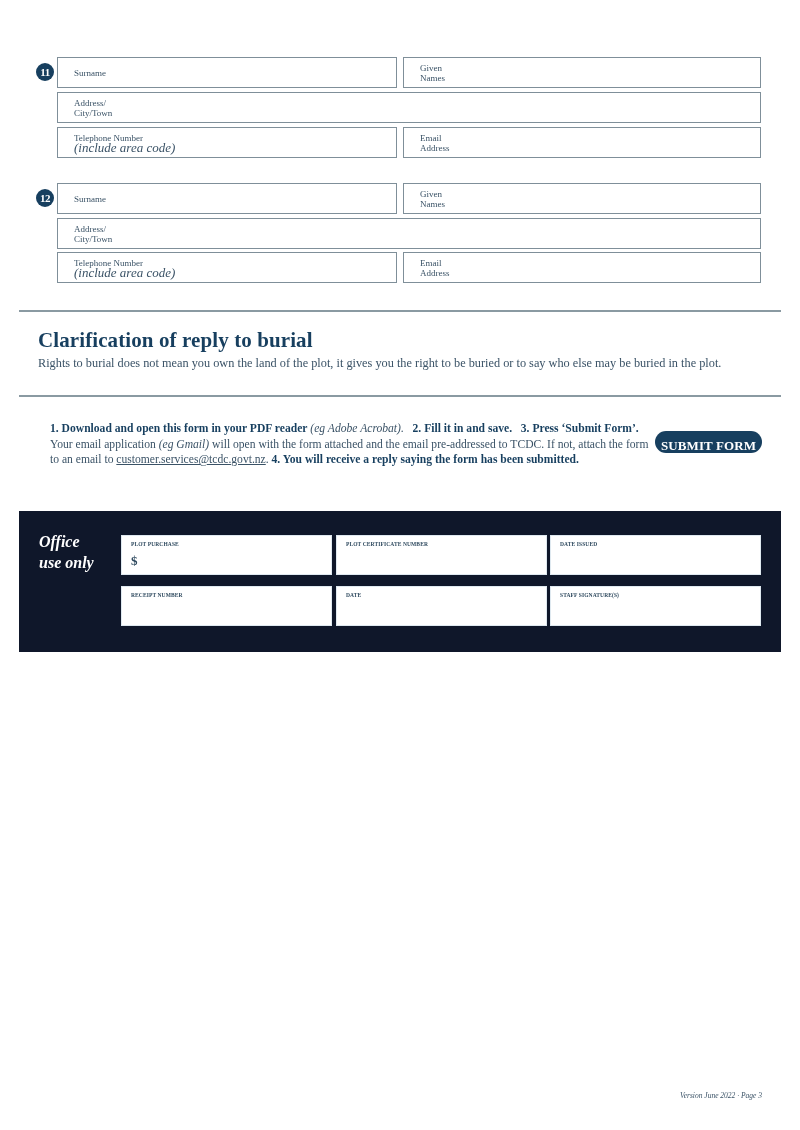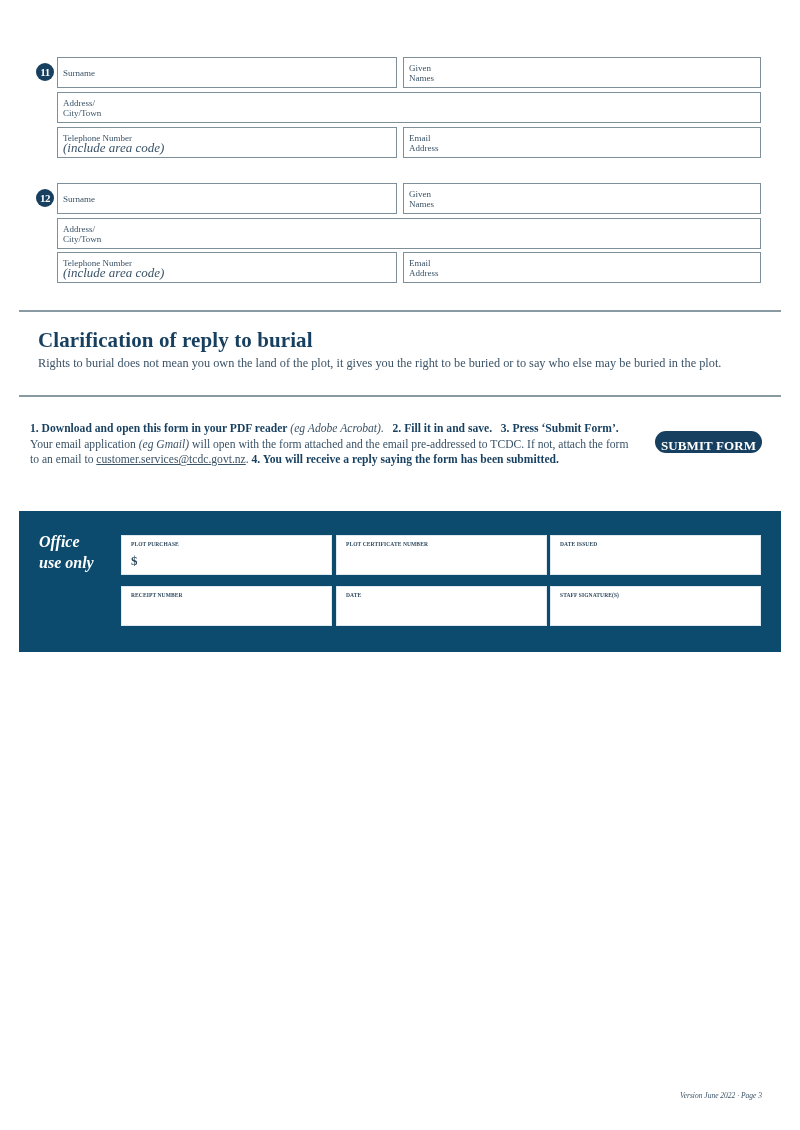--- a/index.html
+++ b/index.html
@@ -8,48 +8,48 @@
 
     .person-block { position: absolute; left: 0; width: 800px; }
     .badge {
       position: absolute; left: 36px; width: 18px; height: 18px; border-radius: 50%;
       background: #173f5f; color: #fff; font-family: "Liberation Serif", serif; font-weight: bold;
       font-size: 11px; line-height: 18px; text-align: center; letter-spacing: -0.5px;
     }
     .field {
       position: absolute; border: 1px solid #7f8f99; background: #fff;
       font-family: "Liberation Serif", serif; font-size: 9px; color: #3a5266; line-height: 10px;
-      padding-left: 5px; display: flex; flex-direction: column; justify-content: center;
+      padding-left: 16px; display: flex; flex-direction: column; justify-content: center;
     }
     .field .sub { font-style: italic; font-size: 13px; line-height: 9px; }
 
     .rule { position: absolute; left: 19px; width: 762px; height: 2px; background: #8a9aa2; }
 
     .section-title {
       position: absolute; left: 38px; top: 328px; font-family: "Liberation Serif", serif; font-weight: bold;
       font-size: 21px; color: #173f5f; letter-spacing: 0.1px;
     }
     .section-desc {
       position: absolute; left: 38px; top: 356px; font-family: "Liberation Serif", serif;
       font-size: 12.3px; color: #3a5266; white-space: nowrap;
     }
 
     .instructions {
-      position: absolute; left: 30px; top: 421px; width: 610px; font-family: "Liberation Serif", serif;
+      position: absolute; left: 50px; top: 421px; width: 610px; font-family: "Liberation Serif", serif;
       font-size: 11.6px; line-height: 15.5px; color: #3a5266;
     }
     .instructions b { color: #173f5f; }
     .instructions .link { text-decoration: underline; color: #3a5266; }
     .submit-btn {
       position: absolute; left: 655px; top: 431px; width: 107px; height: 22px; border-radius: 12px;
       background: #173f5f; color: #fff; font-family: "Liberation Serif", serif; font-weight: bold;
       font-size: 13px; line-height: 29px; text-align: center; border: none; letter-spacing: 0.1px; cursor: pointer;
     }
 
-    .office-panel { position: absolute; left: 19px; top: 511px; width: 762px; height: 141px; background: #0c4a6e; text-decoration: underline; }
+    .office-panel { position: absolute; left: 19px; top: 511px; width: 762px; height: 141px; background: #0f172a; text-decoration: underline; }
     .office-label {
       position: absolute; left: 20px; top: 20px; font-family: "Liberation Serif", serif; font-style: italic; font-weight: bold;
       font-size: 16px; line-height: 21px; color: #ffffff;
     }
     .office-field { position: absolute; background: #fff; border: 1px solid #dfe9f0; }
     .office-field .lbl {
       position: absolute; left: 9px; top: 5px; font-family: "Liberation Serif", serif; font-weight: bold;
       font-size: 5.5px; color: #2f4a5f; letter-spacing: 0.1px; white-space: nowrap;
     }
     .office-field .dollar {

